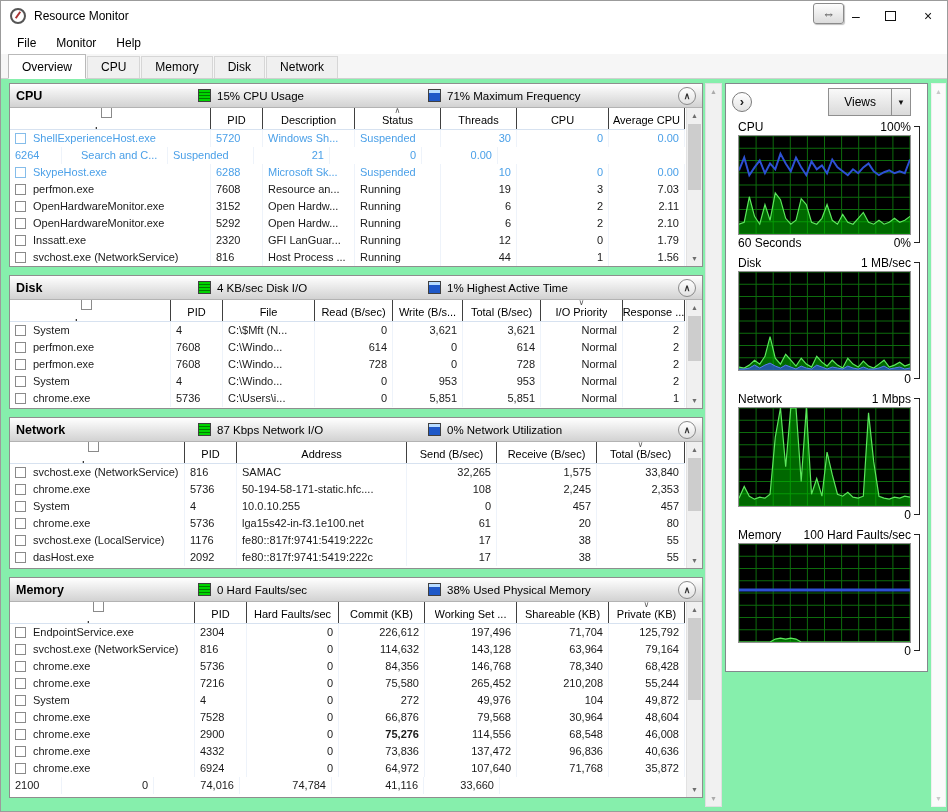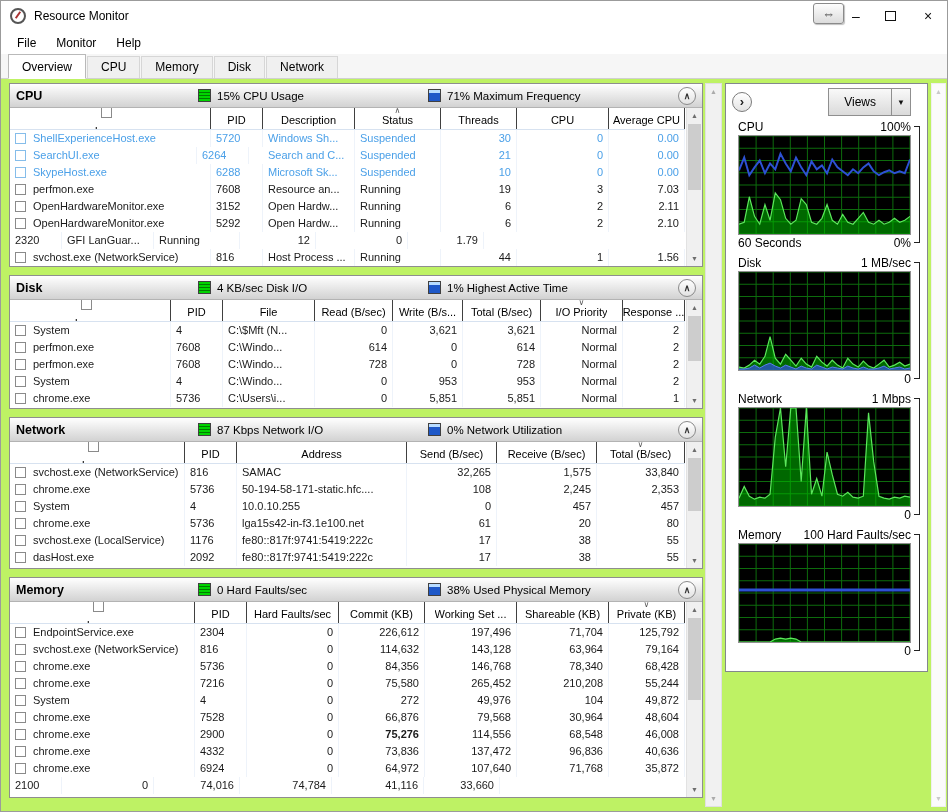--- a/index.html
+++ b/index.html
@@ -5,21 +5,21 @@
   * { box-sizing: border-box; margin: 0; padding: 0; }
   html,body { width: 948px; height: 812px; }
   body {
     font-family: "Liberation Sans", sans-serif;
     font-size: 11px;
     color: #1a1a1a;
     background: #fff;
   }
   .window {
     position: relative; width: 948px; height: 812px;
-    border: 1px solid #9b9b9b; background: #bef264; overflow: hidden;
+    border: 1px solid #9b9b9b; background: #86efac; overflow: hidden;
   }
   
   .titlebar { height: 30px; display: flex; align-items: center; padding-left: 9px; background: #fff; }
   .app-icon { width: 16px; height: 16px; border-radius: 50%; border: 2px solid #555; position: relative; background: #fff; flex: 0 0 auto; }
   .app-icon::after { content:""; position:absolute; left:5px; top:1px; width:2px; height:8px; background:#a33; transform: rotate(35deg); }
   .title-text { margin-left: 8px; font-size: 12px; color:#000; }
   .tb-spacer { flex: 1; }
   .cursor-artifact {
     width: 31px; height: 21px; margin-top: -6px; border: 1px solid #8a8a8a; border-radius: 3px;
     background: linear-gradient(#fdfdfd,#dcdcdc); display:flex; align-items:center; justify-content:center;
@@ -186,24 +186,20 @@
                   <span>30</span>
                 </div>
                 <div class="cell r" style="width: 92px;">
                   <span>0</span>
                 </div>
                 <div class="cell r" style="width: 76px;">
                   <span>0.00</span>
                 </div>
               </div>
               <div class="row susp">
-                <div class="cell grow">
-                  <span class="cb"></span>
-                  <span>SearchUI.exe</span>
-                </div>
                 <div class="cell" style="width: 52px;">
                   <span>6264</span>
                 </div>
                 <div class="cell" style="width: 92px; margin-left: 14px;">
                   <span>Search and C...</span>
                 </div>
                 <div class="cell" style="width: 86px;">
                   <span>Suspended</span>
                 </div>
                 <div class="cell r" style="width: 76px;">
@@ -306,20 +302,24 @@
                   <span>6</span>
                 </div>
                 <div class="cell r" style="width: 92px;">
                   <span>2</span>
                 </div>
                 <div class="cell r" style="width: 76px;">
                   <span>2.10</span>
                 </div>
               </div>
               <div class="row">
+                <div class="cell grow">
+                  <span class="cb"></span>
+                  <span>Inssatt.exe</span>
+                </div>
                 <div class="cell" style="width: 52px;">
                   <span>2320</span>
                 </div>
                 <div class="cell" style="width: 92px;">
                   <span>GFI LanGuar...</span>
                 </div>
                 <div class="cell" style="width: 86px;">
                   <span>Running</span>
                 </div>
                 <div class="cell r" style="width: 76px;">

